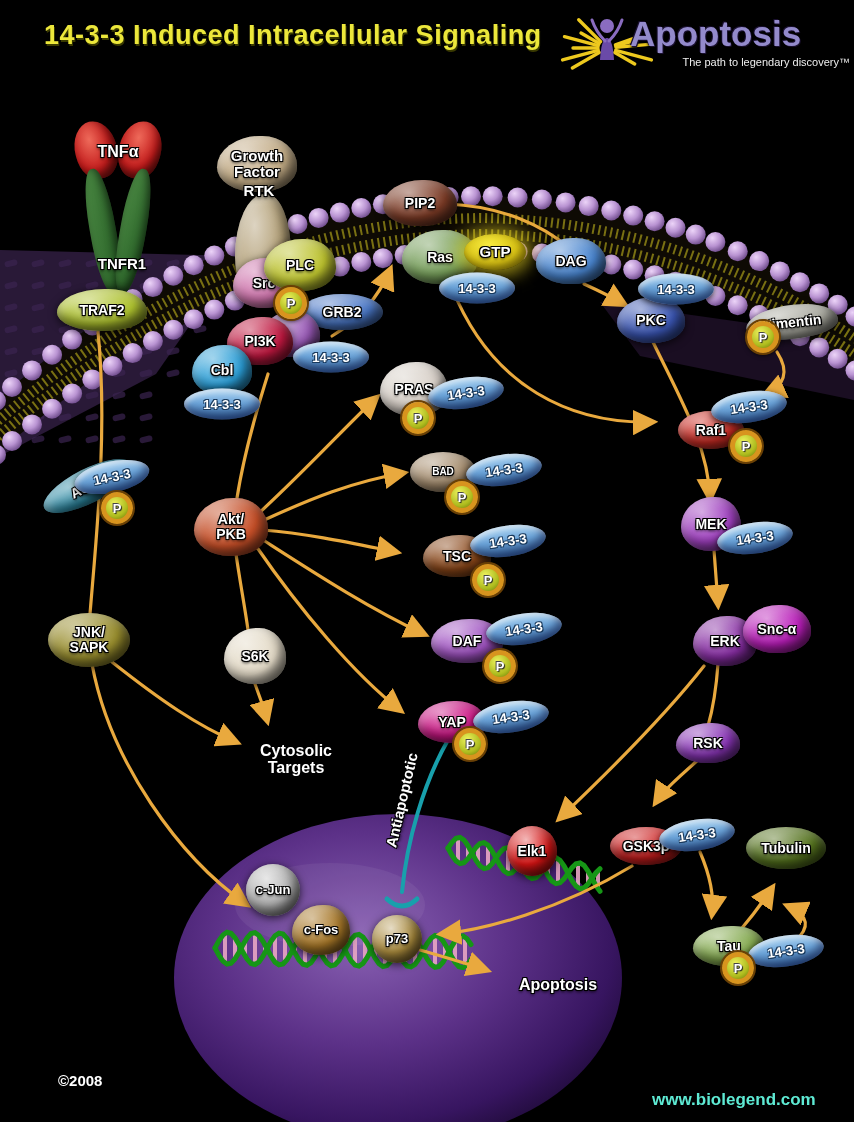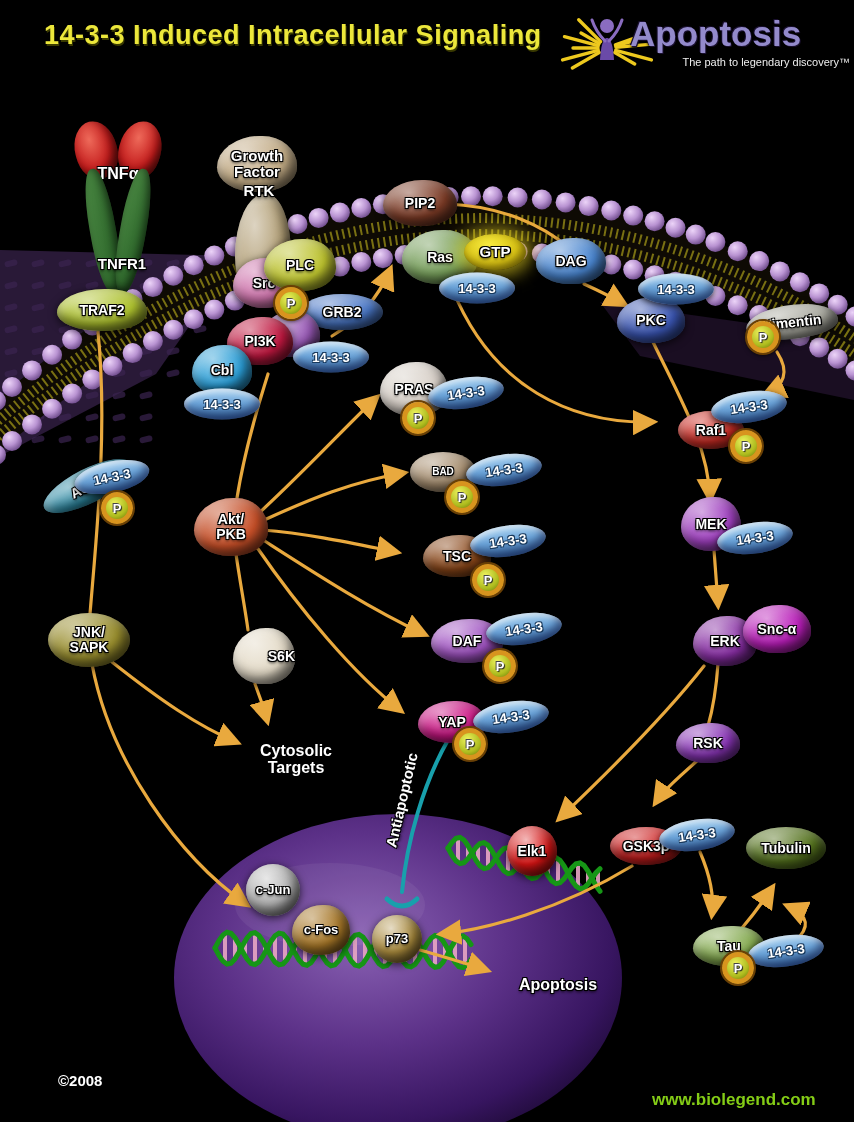--- a/index.html
+++ b/index.html
@@ -29,21 +29,21 @@
         color:#ece73b;letter-spacing:.5px;
         text-shadow:1px 2px 0 #3a3a00,2px 3px 4px #000;}
   #logo{position:absolute;left:556px;top:4px;width:296px;height:72px;z-index:5;}
   .logo-text{position:absolute;left:74px;top:10px;font-size:35px;font-weight:bold;color:#938acb;
         letter-spacing:0px;text-shadow:-1px -1px 0 #1a1030,1px 1px 0 #1a1030,0 2px 3px #000;}
   .logo-tag{position:absolute;right:2px;top:52px;font-size:11px;color:#eee;
         text-shadow:0 1px 2px #000;margin-left:20px;}
   .copyright{position:absolute;left:58px;top:1072px;z-index:5;color:#fff;}
   .copyright .cy{font-size:15px;font-weight:bold;text-shadow:0 1px 2px #000;}
   .copyright .cs{font-size:19px;font-weight:bold;letter-spacing:.5px;text-shadow:0 1px 2px #000;}
-  .weblink{position:absolute;left:652px;top:1090px;z-index:5;color:#84cc16;font-size:17px;
+  .weblink{position:absolute;left:652px;top:1090px;z-index:5;color:#5eead4;font-size:17px;
         font-weight:bold;text-shadow:0 1px 2px #000;}
 </style>
 </head>
 <body>
 
 <div id="stage">
   <svg id="lay" width="854" height="1122" viewBox="0 0 854 1122">
       <defs>
         <radialGradient id="bead" cx="35%" cy="30%" r="75%">
           <stop offset="0" stop-color="#ecd4f8"></stop>
@@ -304,21 +304,21 @@
         <line x1="615.6933324366016" y1="50.329371405922686" x2="651.4325880092971" y2="59.905676074715956" stroke="#edc91e" stroke-width="3.4" stroke-linecap="round"></line>
         <line x1="614.7942286340599" y1="52.5" x2="634.712812921102" y2="64" stroke="#edc91e" stroke-width="3.4" stroke-linecap="round"></line>
         <line x1="615.6933324366016" y1="45.670628594077314" x2="632.1140714835158" y2="41.27070482733446" stroke="#edc91e" stroke-width="3.4" stroke-linecap="round"></line>
         <circle cx="607" cy="26" r="7" fill="#8a6cc0"></circle>
         <path d="M600,60 C601,43 604,38 607,38 C610,38 613,43 614,60 Z" fill="#6a4aa8"></path>
         <path d="M605,41 C599,35 595,29 592,20" stroke="#8a6cc0" stroke-width="3" fill="none" stroke-linecap="round"></path>
         <path d="M609,41 C615,35 619,29 622,20" stroke="#8a6cc0" stroke-width="3" fill="none" stroke-linecap="round"></path>
       </g>
     </svg>
   <div id="nodes">
-      <div class="node" style="left: 118px; top: 152px; transform: translate(-50%, -50%); width: 86px; height: 62px; justify-content: flex-end;">
+      <div class="node" style="left: 118px; top: 152px; transform: translate(-50%, -50%); width: 86px; height: 62px;">
         <div class="" style="position: absolute; top: 0px; left: 0px; width: 42px; height: 58px; border-radius: 50% 50% 46% 46%; transform: rotate(-14deg); background: radial-gradient(at 40% 30%, rgb(238, 106, 90) 0%, rgb(196, 28, 28) 55%, rgb(92, 6, 6) 100%); box-shadow: rgba(0, 0, 0, 0.55) -4px -6px 10px inset;"></div>
         <div class="" style="position: absolute; top: 0px; left: 44px; width: 42px; height: 58px; border-radius: 50% 50% 46% 46%; transform: rotate(14deg); background: radial-gradient(at 40% 30%, rgb(238, 106, 90) 0%, rgb(196, 28, 28) 55%, rgb(92, 6, 6) 100%); box-shadow: rgba(0, 0, 0, 0.55) -4px -6px 10px inset;"></div>
         <span class="lbl" style="font-size: 16px;">TNFα</span>
       </div>
       <div class="node" style="left: 118px; top: 232px; transform: translate(-50%, -50%); width: 72px; height: 128px;">
         <div class="" style="position: absolute; top: 0px; left: 8px; width: 26px; height: 126px; border-radius: 46%; transform: rotate(-10deg); background: linear-gradient(100deg, rgb(78, 140, 70), rgb(34, 90, 33)); box-shadow: rgba(0, 0, 0, 0.6) -3px -4px 8px inset;"></div>
         <div class="" style="position: absolute; top: 0px; left: 38px; width: 26px; height: 126px; border-radius: 46%; transform: rotate(10deg); background: linear-gradient(100deg, rgb(78, 140, 70), rgb(34, 90, 33)); box-shadow: rgba(0, 0, 0, 0.6) -3px -4px 8px inset;"></div>
       </div>
       <div class="node" style="left: 122px; top: 264px; transform: translate(-50%, -50%);">
         <span class="lbl" style="font-size: 15px;">TNFR1</span>
@@ -375,21 +375,21 @@
         <span class="lbl" style="font-size: 14px;">ASK1</span>
       </div>
       <div class="node blobbg" style="left: 231px; top: 527px; transform: translate(-50%, -50%); width: 74px; height: 58px; border-radius: 55% 45% 50% 50% / 58% 55% 45% 46%; background: radial-gradient(at 35% 28%, rgb(229, 176, 158) 0%, rgb(198, 79, 40) 55%, rgb(99, 40, 20) 100%);">
         <span class="lbl" style="font-size: 14px;">Akt/</span>
         <span class="lbl" style="font-size: 14px;">PKB</span>
       </div>
       <div class="node blobbg" style="left: 89px; top: 640px; transform: translate(-50%, -50%); width: 82px; height: 54px; border-radius: 50%; background: radial-gradient(at 35% 28%, rgb(209, 204, 161) 0%, rgb(153, 142, 46) 55%, rgb(77, 71, 23) 100%);">
         <span class="lbl" style="font-size: 14px;">JNK/</span>
         <span class="lbl" style="font-size: 14px;">SAPK</span>
       </div>
-      <div class="node blobbg" style="left: 264px; top: 656px; transform: translate(-50%, -50%); width: 62px; height: 56px; border-radius: 55% 45% 50% 50% / 58% 55% 45% 46%; background: radial-gradient(at 35% 28%, rgb(243, 239, 230) 0%, rgb(228, 219, 200) 55%, rgb(114, 110, 100) 100%); align-items: flex-end;">
+      <div class="node blobbg" style="left: 255px; top: 656px; transform: translate(-50%, -50%); width: 62px; height: 56px; border-radius: 55% 45% 50% 50% / 58% 55% 45% 46%; background: radial-gradient(at 35% 28%, rgb(243, 239, 230) 0%, rgb(228, 219, 200) 55%, rgb(114, 110, 100) 100%);">
         <span class="lbl" style="font-size: 14px;">S6K</span>
       </div>
       <div class="node blobbg" style="left: 414px; top: 389px; transform: translate(-50%, -50%); width: 68px; height: 54px; border-radius: 55% 45% 50% 50% / 58% 55% 45% 46%; background: radial-gradient(at 35% 28%, rgb(237, 234, 230) 0%, rgb(216, 208, 200) 55%, rgb(108, 104, 100) 100%);">
         <span class="lbl" style="font-size: 14px;">PRAS</span>
       </div>
       <div class="node blobbg" style="left: 443px; top: 472px; transform: translate(-50%, -50%); width: 66px; height: 40px; border-radius: 50%; background: radial-gradient(at 35% 28%, rgb(216, 205, 191) 0%, rgb(168, 143, 112) 55%, rgb(84, 72, 56) 100%);">
         <span class="lbl" style="font-size: 10px;">BAD</span>
       </div>
       <div class="node blobbg" style="left: 457px; top: 556px; transform: translate(-50%, -50%); width: 68px; height: 42px; border-radius: 55% 45% 50% 50% / 58% 55% 45% 46%; background: radial-gradient(at 35% 28%, rgb(202, 172, 151) 0%, rgb(138, 70, 24) 55%, rgb(69, 35, 12) 100%);">
         <span class="lbl" style="font-size: 14px;">TSC</span>

